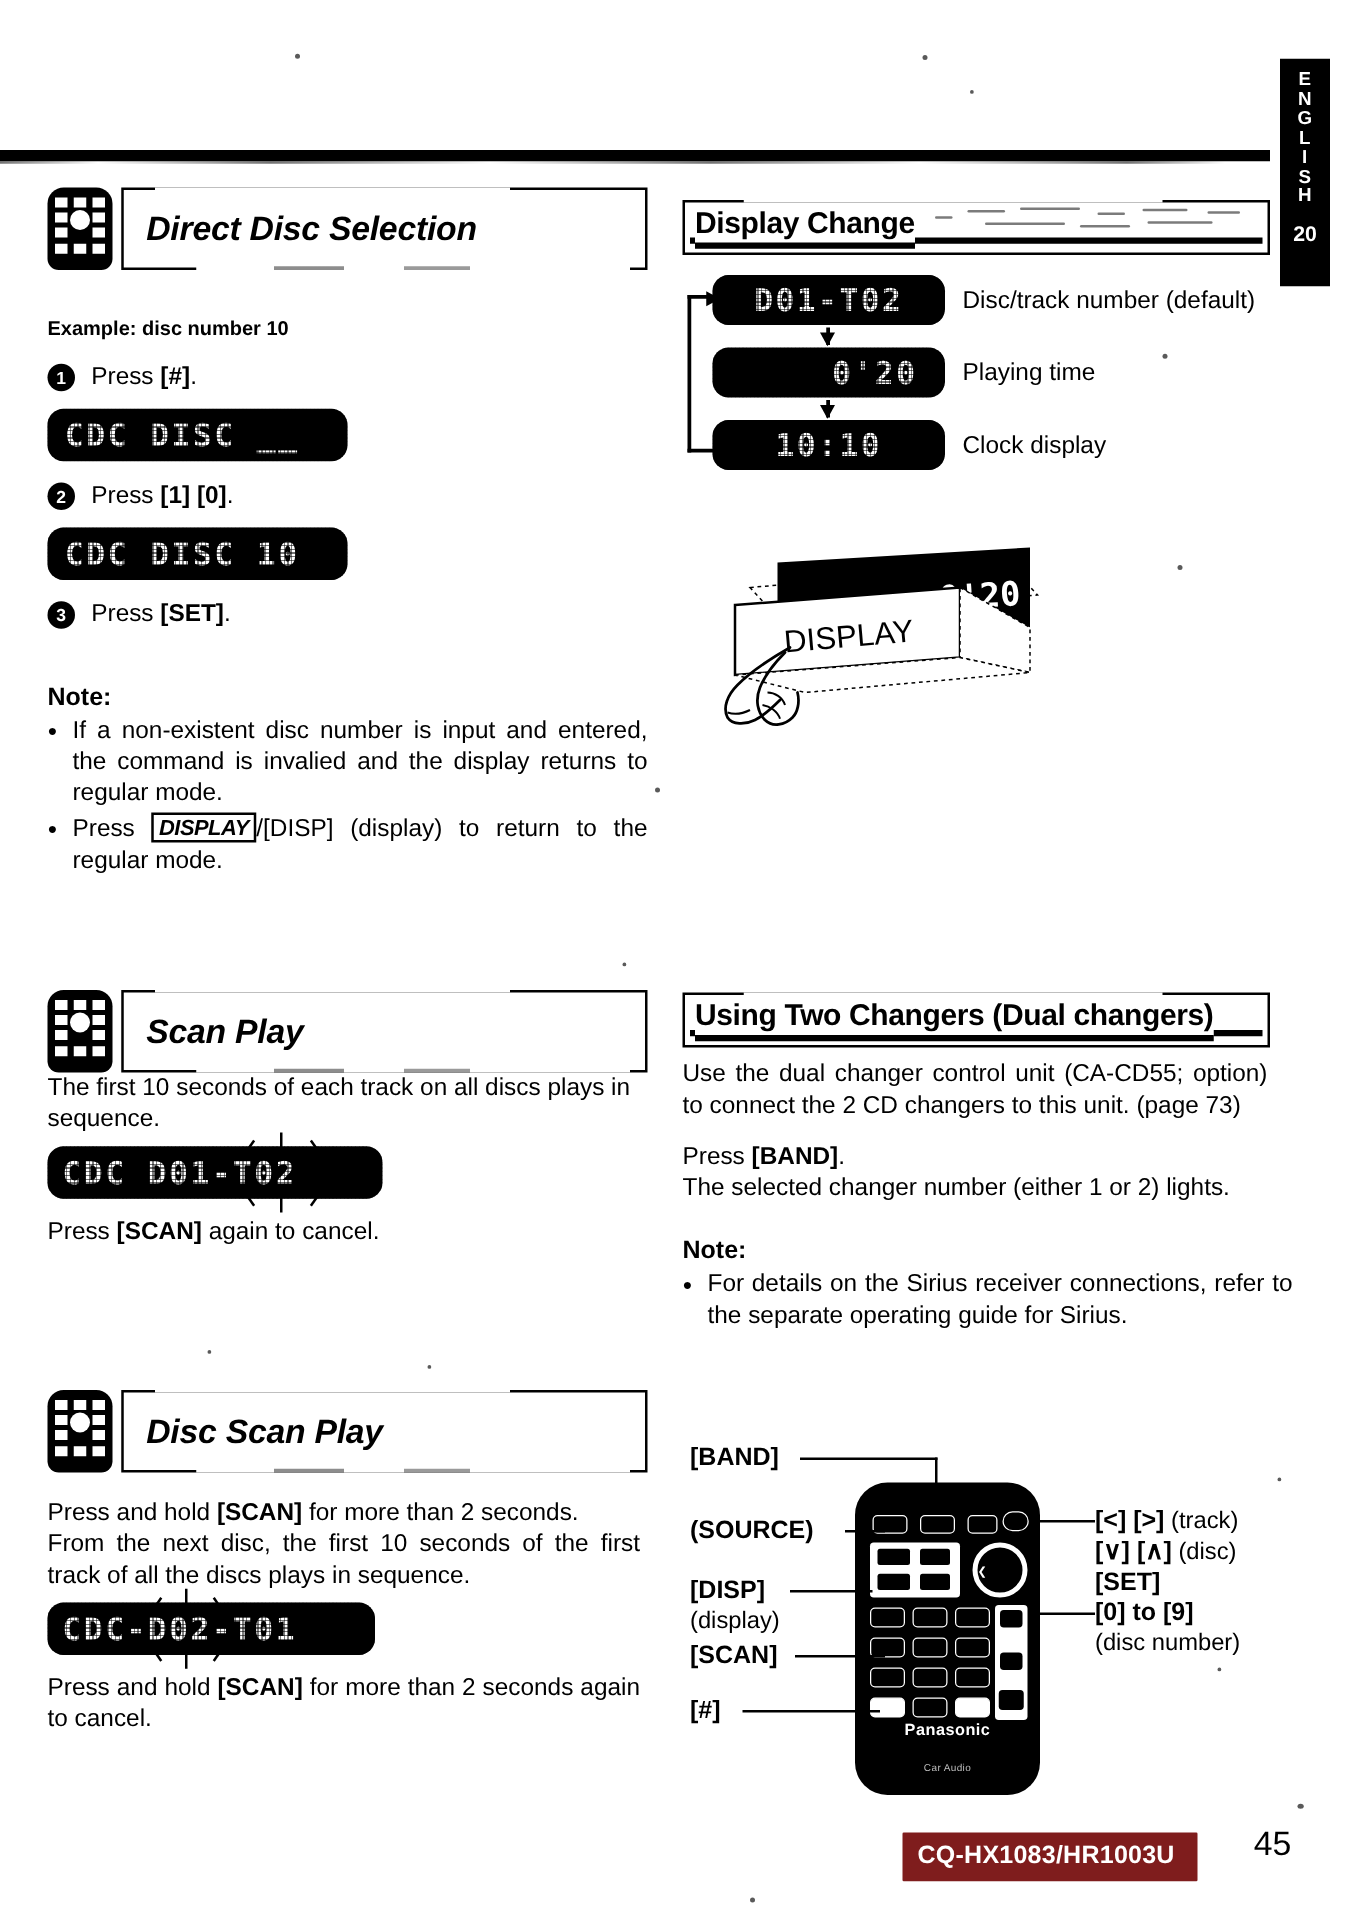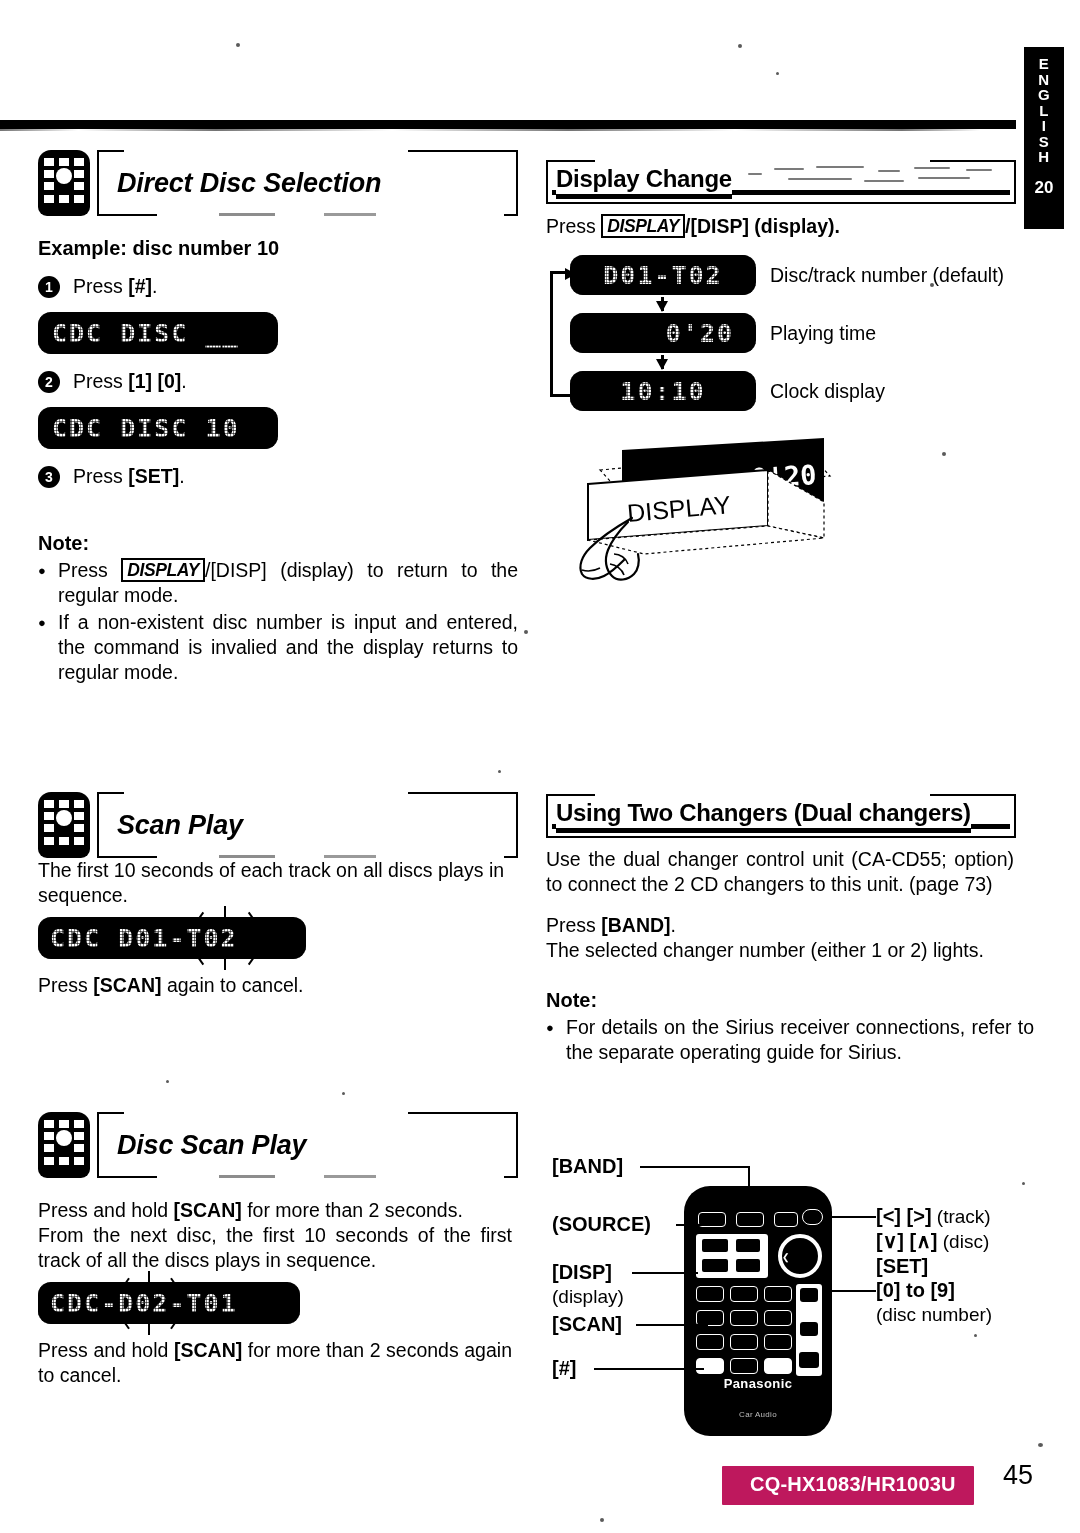--- a/index.html
+++ b/index.html
@@ -370,26 +370,26 @@
   .lead-v {
     position: absolute;
     width: 2px;
     background: #000;
   }
 
   
   #model-box {
     position: absolute;
     left: 722px; top: 1466px;
-    background: #be185d;
+    background: #7f1d1d;
     color: #fff;
     font-size: 20px;
     font-weight: bold;
     letter-spacing: .2px;
-    padding: 7px 18px 9px 28px;
+    padding: 7px 18px 9px 12px;
     border-radius: 1px;
   }
   #page-num {
     position: absolute;
     left: 1003px; top: 1460px;
     font-size: 27px;
     font-weight: normal;
   }
 </style>
 </head>
@@ -426,21 +426,21 @@
           <i style="left:6px;  top:45px; width:10px; height:8px;"></i>
           <i style="left:21px; top:45px; width:10px; height:8px;"></i>
           <i style="left:36px; top:45px; width:10px; height:8px;"></i>
           <i style="left:18px; top:18px; width:16px; height:16px; border-radius:50%;"></i>
         </div>
         <div class="sec-head-box">
           <span class="sec-head-title">Direct Disc Selection</span>
         </div>
       </div>
 
-      <div class="p b" style="margin-top:20px; font-size:20px;">Example: disc number 10</div>
+      <div class="p b" style="margin-top:35px; font-size:16px;">Example: disc number 10</div>
 
       <div class="step" style="margin-top:14px;">
         <span class="circnum">1</span>
         <span><span>Press </span><span class="b">[#]</span><span>.</span></span>
       </div>
 
       <div class="lcd" style="margin-top:14px; width:240px; height:42px; padding-left:14px; font-size:25px;">
         <span class="seg">CDC DISC __</span>
       </div>
 
@@ -453,26 +453,26 @@
         <span class="seg">CDC DISC 10</span>
       </div>
 
       <div class="step" style="margin-top:16px;">
         <span class="circnum">3</span>
         <span><span>Press </span><span class="b">[SET]</span><span>.</span></span>
       </div>
 
       <div class="note-h" style="margin-top:44px;">Note:</div>
 
+      <div class="bullet" style="margin-top:2px;">
+        <span>If a non-existent disc number is input and entered, the command is invalied and the display returns to regular mode.</span>
+      </div>
+
       <div class="bullet" style="margin-top:3px;">
         <span>Press </span><span class="keybox">DISPLAY</span><span>/[DISP] (display) to return to the regular mode.</span>
-      </div>
-
-      <div class="bullet" style="margin-top:2px;">
-        <span>If a non-existent disc number is input and entered, the command is invalied and the display returns to regular mode.</span>
       </div>
     </div>
 
     <div style="position:absolute; left:0; top:792px; width:480px;">
 
       <div class="sec-head">
         <div class="remote-icon">
           <i style="left:6px;  top:8px;  width:10px; height:8px;"></i>
           <i style="left:21px; top:8px;  width:10px; height:8px;"></i>
           <i style="left:36px; top:8px;  width:10px; height:8px;"></i>
@@ -563,23 +563,20 @@
           <s style="left:330px; top:6px;  width:22px;"></s>
           <s style="left:366px; top:3px;  width:36px;"></s>
           <s style="left:418px; top:5px;  width:26px;"></s>
           <s style="left:240px; top:14px; width:64px;"></s>
           <s style="left:316px; top:16px; width:40px;"></s>
           <s style="left:370px; top:13px; width:52px;"></s>
           <s style="left:200px; top:9px;  width:14px;"></s>
         </span>
       </div>
 
-      <div class="p" style="margin-top:10px;">
-        <span>Press </span><span class="keybox">DISPLAY</span><span class="b">/[DISP] (display).</span>
-      </div>
 
       <div id="flow" style="margin-top:16px; height:160px;">
 
         <div class="flow-row" style="position:absolute; left:24px; top:0;">
           <div class="lcd" style="width:186px; height:40px; justify-content:center; font-size:25px;">
             <span class="seg">D01-T02</span>
           </div>
           <span class="flow-label">Disc/track number (default)</span>
         </div>
 

